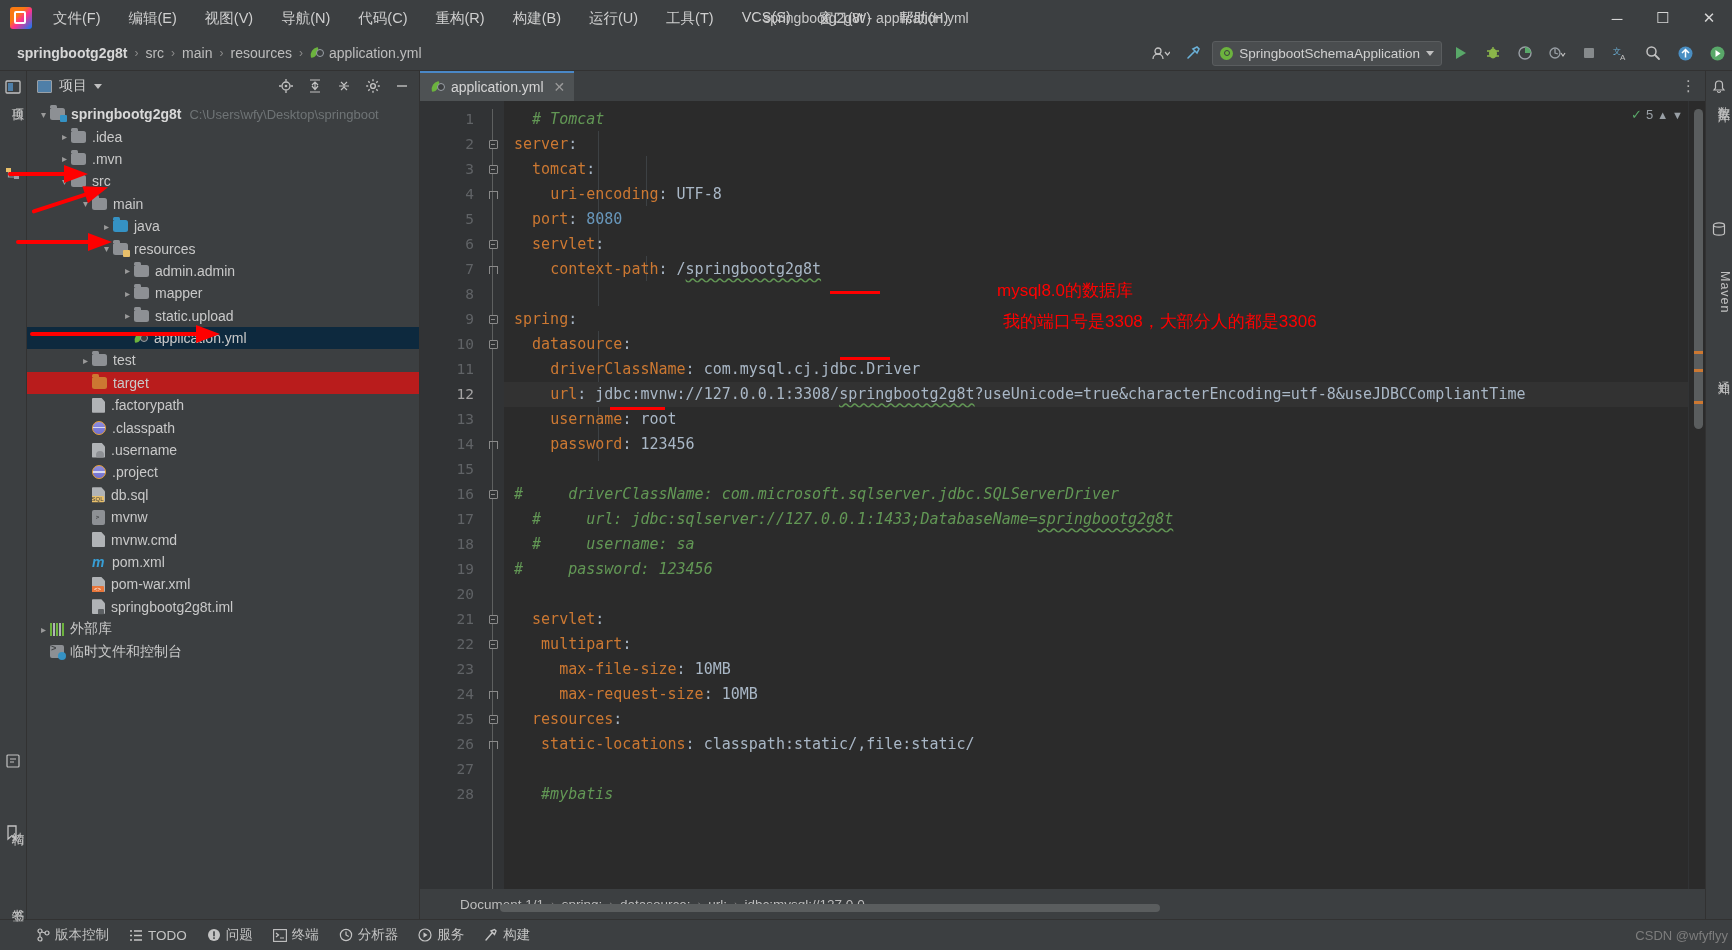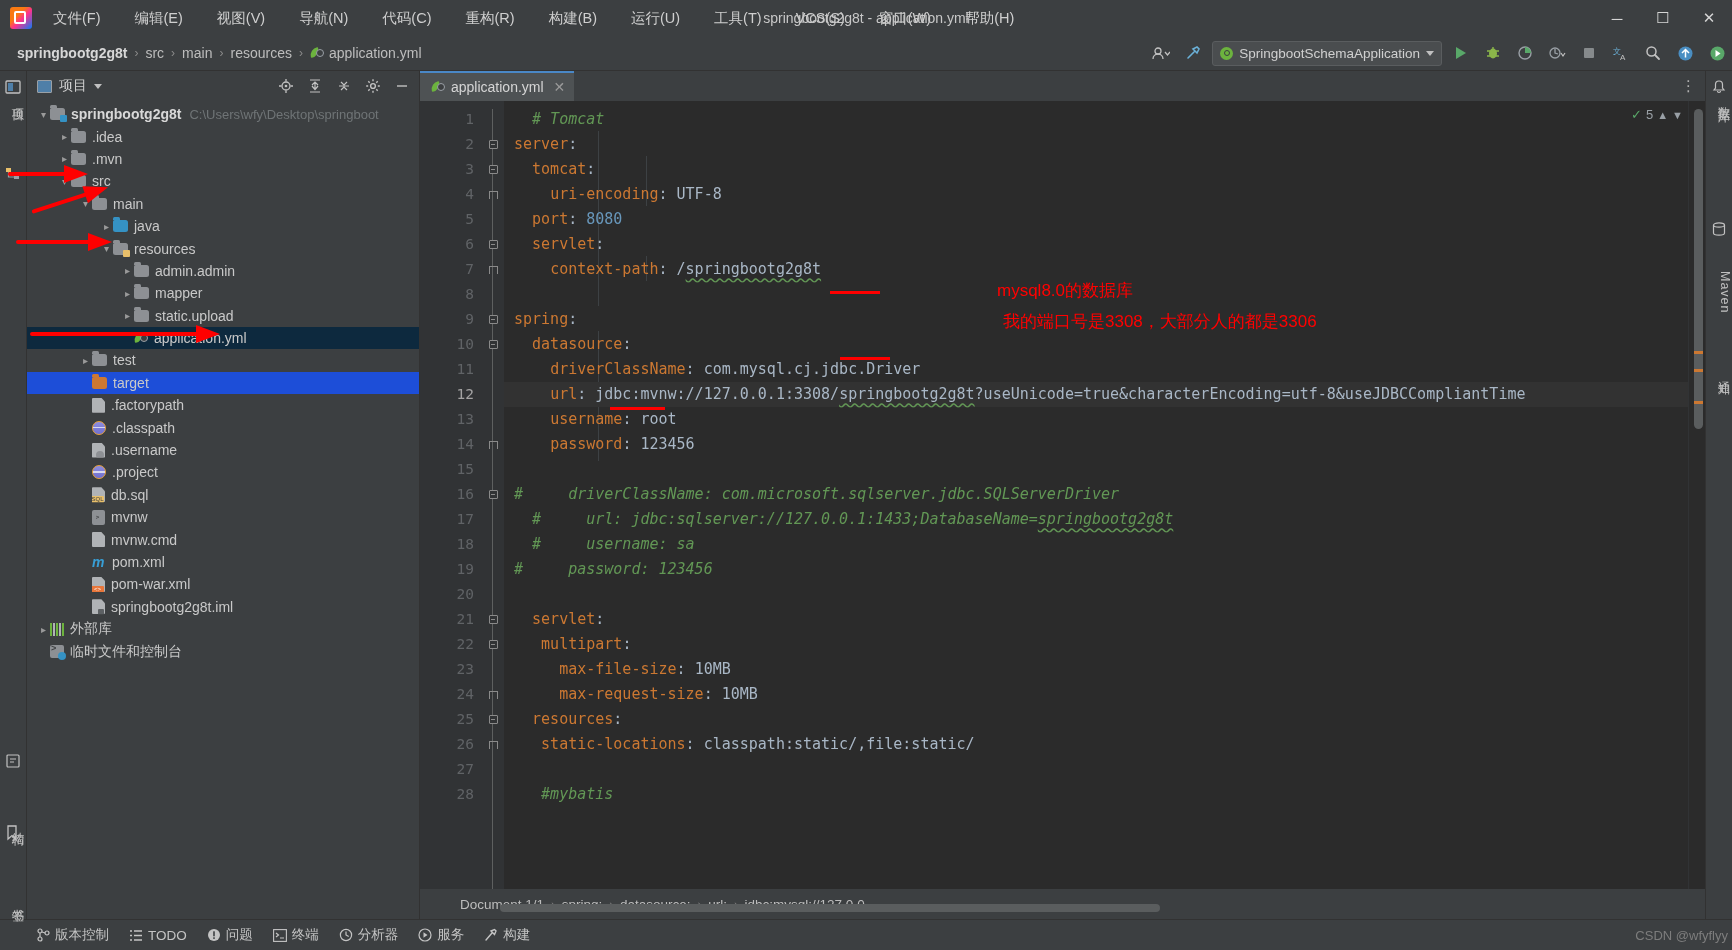--- a/index.html
+++ b/index.html
@@ -12,21 +12,21 @@
   }
   .app{position:relative;width:1732px;height:950px;display:flex;flex-direction:column;}
 
   
   .titlebar{height:36px;background:#3c3f41;display:flex;align-items:center;flex:0 0 36px;position:relative;}
   .ij-logo{width:22px;height:22px;margin-left:10px;margin-right:12px;border-radius:3px;
     background:linear-gradient(135deg,#f97a12 0%,#f97a12 35%,#ff318c 55%,#087cfa 100%);
     position:relative;flex:0 0 auto;}
   .ij-logo:after{content:"";position:absolute;left:4px;top:4px;width:12px;height:13px;
     border:2px solid #fff;border-radius:2px;box-sizing:border-box;background:transparent;}
-  .menu{display:flex;align-items:center;gap:16px;}
+  .menu{display:flex;gap:10px;}
   .menu-item{padding:4px 9px;font-size:14.5px;color:#cfcfcf;white-space:nowrap;cursor:default;border-radius:2px;}
   .win-title{position:absolute;left:0;right:0;text-align:center;font-size:14px;color:#c8c8c8;pointer-events:none;}
   .win-ctrls{margin-left:auto;display:flex;height:36px;}
   .win-btn{width:46px;height:36px;display:flex;align-items:center;justify-content:center;color:#d6d6d6;font-size:15px;}
 
   
   .navbar{height:34px;background:#3c3f41;display:flex;align-items:center;flex:0 0 34px;
           border-bottom:1px solid #323232;padding-left:12px;}
   .crumbs{display:flex;align-items:center;gap:0px;font-size:14px;}
   .crumb{padding:2px 5px;color:#bdbdbd;white-space:nowrap;}
@@ -58,21 +58,21 @@
   
   .project{width:392px;background:#3c3f41;display:flex;flex-direction:column;flex:0 0 392px;border-right:1px solid #323232;}
   .proj-head{height:30px;display:flex;align-items:center;padding:0 6px 0 10px;gap:7px;flex:0 0 30px;}
   .proj-title{font-size:14px;color:#cfcfcf;}
   .pt-ico{width:15px;height:13px;border:1.8px solid #9aa0a6;box-sizing:border-box;background:#4f7fa8;border-radius:1px;}
   .proj-head .spacer{margin-left:auto;}
   .ph-btn{width:22px;height:22px;display:flex;align-items:center;justify-content:center;border-radius:3px;color:#c2c2c2;}
   .proj-tree{flex:1 1 auto;overflow:hidden;position:relative;padding-top:2px;}
   .row{height:22.4px;display:flex;align-items:center;font-size:14px;color:#c9c9c9;white-space:nowrap;position:relative;}
   .row.sel{background:#0d293e;}
-  .row.tgt{background:#1d4ed8;}
+  .row.tgt{background:#b91c1c;}
   .arrow{width:13px;height:13px;display:flex;align-items:center;justify-content:center;color:#9a9a9a;font-size:10px;flex:0 0 13px;}
   .arrow.none{visibility:hidden;}
   .folder{width:15px;height:12px;background:#8d9094;border-radius:1.5px 2.5px 2.5px 2.5px;position:relative;flex:0 0 15px;margin-right:6px;}
   .folder:before{content:"";position:absolute;left:0;top:-3px;width:7px;height:3px;background:#8d9094;border-radius:1.5px 1.5px 0 0;}
   .folder.blue{background:#3592c4;} .folder.blue:before{background:#3592c4;}
   .folder.orange{background:#cc7832;} .folder.orange:before{background:#cc7832;}
   .folder .badge{position:absolute;right:-2px;bottom:-2px;width:7px;height:7px;background:#3592c4;border-radius:1px;}
   .folder .badge.res{background:#e8bf6a;}
   .fileico{width:13px;height:15px;margin-right:6px;flex:0 0 13px;position:relative;background:#b0b3b6;
      border-radius:1px;clip-path:polygon(0 0,72% 0,100% 26%,100% 100%,0 100%);}

